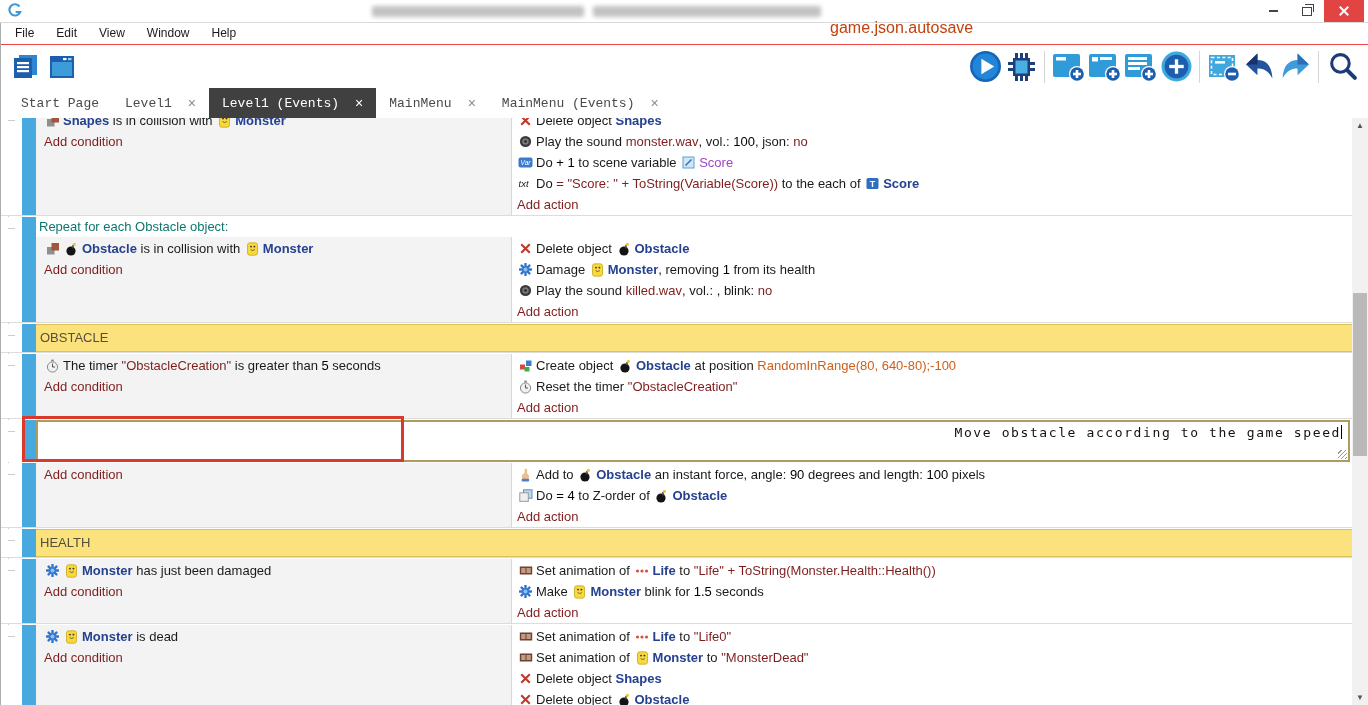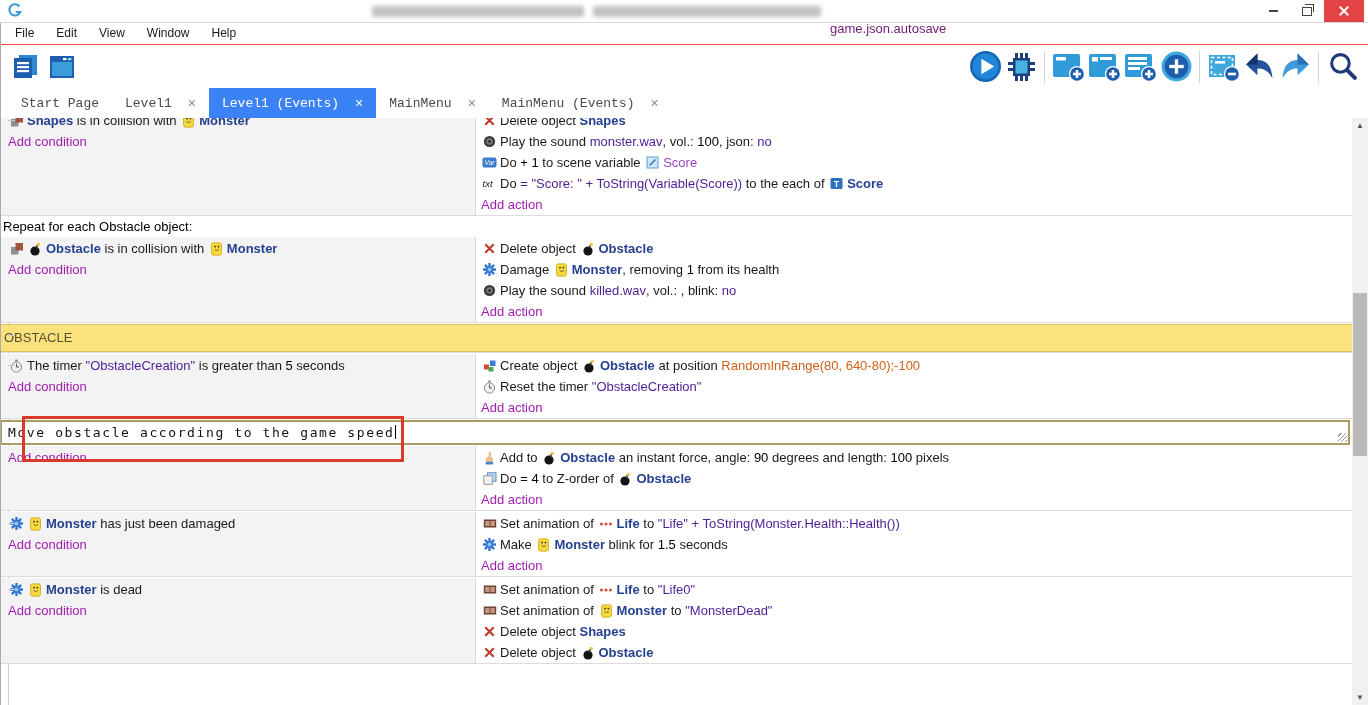--- a/index.html
+++ b/index.html
@@ -6,21 +6,21 @@
   body{width:1368px;height:705px;overflow:hidden;position:relative;background:#fff;
        font-family:"Liberation Sans",sans-serif;-webkit-font-smoothing:antialiased;}
 
   
   .titlebar{position:absolute;top:0;left:0;right:0;height:22px;background:#fff;
             border-bottom:1px solid #d9d9d9;z-index:10;}
   .logo{position:absolute;left:7px;top:3px;}
   .title-area{position:absolute;left:372px;top:0;height:22px;display:flex;align-items:center;gap:9px;}
   .redact{display:inline-block;height:11px;background:#c2c2c2;filter:blur(2px);border-radius:2px;}
   .r1{width:212px;} .r2{width:228px;}
-  .title-text{font-size:13px;color:#701a75;margin-top:34px;}
+  .title-text{font-size:16px;color:#c2410c;margin-top:34px;}
   .win-controls{position:absolute;right:4px;top:0;height:22px;display:flex;z-index:11;}
   .win-btn{width:34px;height:22px;display:flex;align-items:center;justify-content:center;cursor:default;}
   .min-glyph{width:9px;height:2px;background:#444;display:inline-block;}
   .max-glyph{width:8px;height:7px;border:1.4px solid #444;display:inline-block;position:relative;}
   .max-glyph::before{content:"";position:absolute;left:2px;top:-4px;width:8px;height:7px;border:1.4px solid #444;border-bottom:none;border-left:none;}
   .win-btn.close{width:40px;background:#e24444;}
   .close-glyph{position:relative;width:10px;height:10px;display:inline-block;}
   .close-glyph::before,.close-glyph::after{content:"";position:absolute;left:4px;top:-1px;width:2px;height:12px;background:#fff;}
   .close-glyph::before{transform:rotate(45deg);} .close-glyph::after{transform:rotate(-45deg);}
 
@@ -36,51 +36,51 @@
   .tb-spacer{flex:1;}
   .tb-btn{display:inline-flex;align-items:center;justify-content:center;width:36px;height:36px;cursor:default;}
   .tb-sep{width:1px;height:32px;background:#d5d5d5;margin:0 5px;display:inline-block;}
 
   
   .tabbar{position:absolute;top:88px;left:0;right:0;height:30px;background:#fff;
           display:flex;align-items:stretch;padding-left:8px;}
   .tab{display:flex;align-items:center;padding:0 13px;font-size:13px;color:#4a4a4a;cursor:default;}
   .tab-label{white-space:nowrap;font-family:Liberation Mono, monospace;}
   .tab-close{margin-left:16px;font-size:14px;color:#8a8a8a;line-height:1;}
-  .tab.active{background:#3b82f6;color:#fff;}
+  .tab.active{background:#404040;color:#fff;}
   .tab.active .tab-close{color:#fff;}
 
   
   .events{position:absolute;top:118px;left:0;right:16px;bottom:0;overflow:hidden;background:#fff;}
   .tree-line{position:absolute;left:8px;top:0;bottom:0;width:1px;background:#cccccc;}
   .events-inner{position:relative;margin-top:-9px;}
-  .erow{display:flex;border-bottom:1px solid #dcdcdc;margin-bottom:1px;background:#fff;flex-direction:column;}
+  .erow{display:flex;border-bottom:1px solid #dcdcdc;margin-bottom:1px;background:#fff;}
   .gutter{width:22px;flex:none;position:relative;}
   .tick{position:absolute;left:8px;top:11px;width:7px;height:1px;background:#cccccc;}
   .bar{width:14px;flex:none;background:#47a9de;}
   .body{flex:1;min-width:0;display:flex;flex-direction:column;}
-  .ev-header{height:20px;line-height:20px;font-size:13px;color:#000000;padding-left:3px;background:#fff;}
+  .ev-header{height:20px;line-height:20px;font-size:13px;color:#0f766e;padding-left:3px;background:#fff;}
   .cols{display:flex;flex:1;}
   .conds{width:475px;flex:none;background:#f3f3f3;border-right:1px solid #d8d8d8;padding-top:1px;}
   .acts{flex:1;background:#fff;padding-top:1px;min-width:0;}
   .line{height:21px;font-size:13px;color:#1a1a1a;white-space:nowrap;overflow:hidden;
         display:flex;align-items:center;padding-left:5px;}
   .conds .line{padding-left:8px;}
   .line span{white-space:pre;}
   .icon{display:inline-flex;width:15px;height:14px;flex:none;align-items:center;justify-content:center;margin:0 3px 0 1px;}
   .s-object{color:#25418f;font-weight:bold;}
   .s-number{color:#000000;}
   .s-expression{color:#cf5f18;}
   .s-variable{color:#9c47be;}
-  .s-muted{color:#4c1d95;}
-  .s-placeholder{color:#a21caf;}
+  .s-muted{color:#7f1d1d;}
+  .s-placeholder{color:#7f1d1d;}
   .s-plain{color:#1a1a1a;}
   .grp .group-body{flex:1;background:#fce27d;border-top:1px solid #dcc258;border-bottom:1px solid #dcc258;
         height:26px;line-height:26px;font-size:13px;color:#54503a;padding-left:4px;}
-  .cmt{border-bottom:none;}
+  .cmt{border-bottom:none;text-align:right;}
   .comment-body{flex:1;position:relative;background:#fff;border:2px solid #ac9c60;height:32px;
         font-family:"DejaVu Sans Mono",monospace;font-size:13px;letter-spacing:1.6px;color:#111;
         padding:3px 6px;margin-right:2px;}
   .caret{display:inline-block;width:1px;height:14px;background:#000;vertical-align:-2px;}
   .resize{position:absolute;right:1px;bottom:1px;width:9px;height:9px;
         background:repeating-linear-gradient(135deg,transparent 0 2px,#999 2px 3px);}
 
   
   .scrollbar{position:absolute;top:118px;right:0;bottom:0;width:16px;background:#f1f1f1;z-index:5;}
   .sb-up,.sb-down{position:absolute;left:0;width:16px;text-align:center;font-size:8px;color:#555;}
@@ -557,20 +557,27 @@
                   </svg></span>
                 <span class="s-object">Obstacle</span>
               </div>
               <div class="line ph">
                 <span class="s-placeholder">Add action</span>
               </div>
             </div>
           </div>
         </div>
       </div>
+      <div class="erow grp">
+        <div class="gutter">
+          <span class="tick"></span>
+        </div>
+        <div class="bar"></div>
+        <div class="group-body">HEALTH</div>
+      </div>
       <div class="erow">
         <div class="gutter">
           <span class="tick"></span>
         </div>
         <div class="bar"></div>
         <div class="body">
           <div class="cols">
             <div class="conds">
               <div class="line">
                 <span class="icon"><svg width="13" height="13" viewBox="0 0 13 13">

